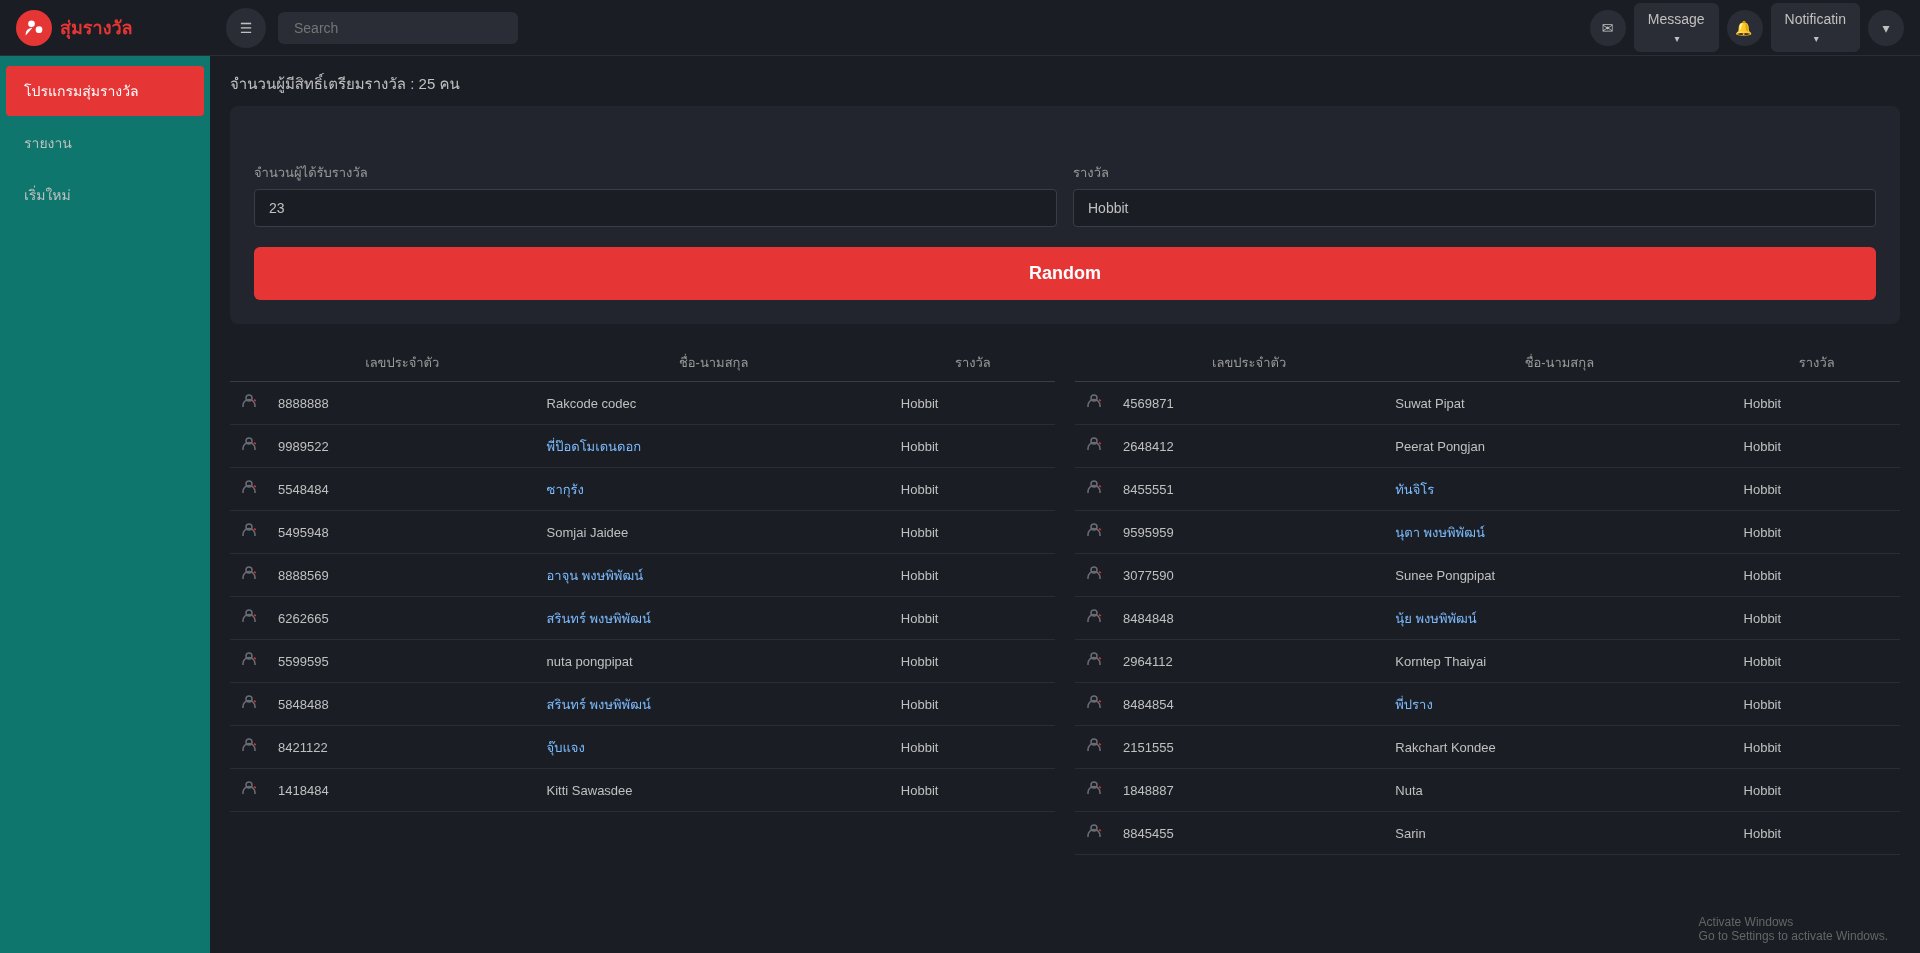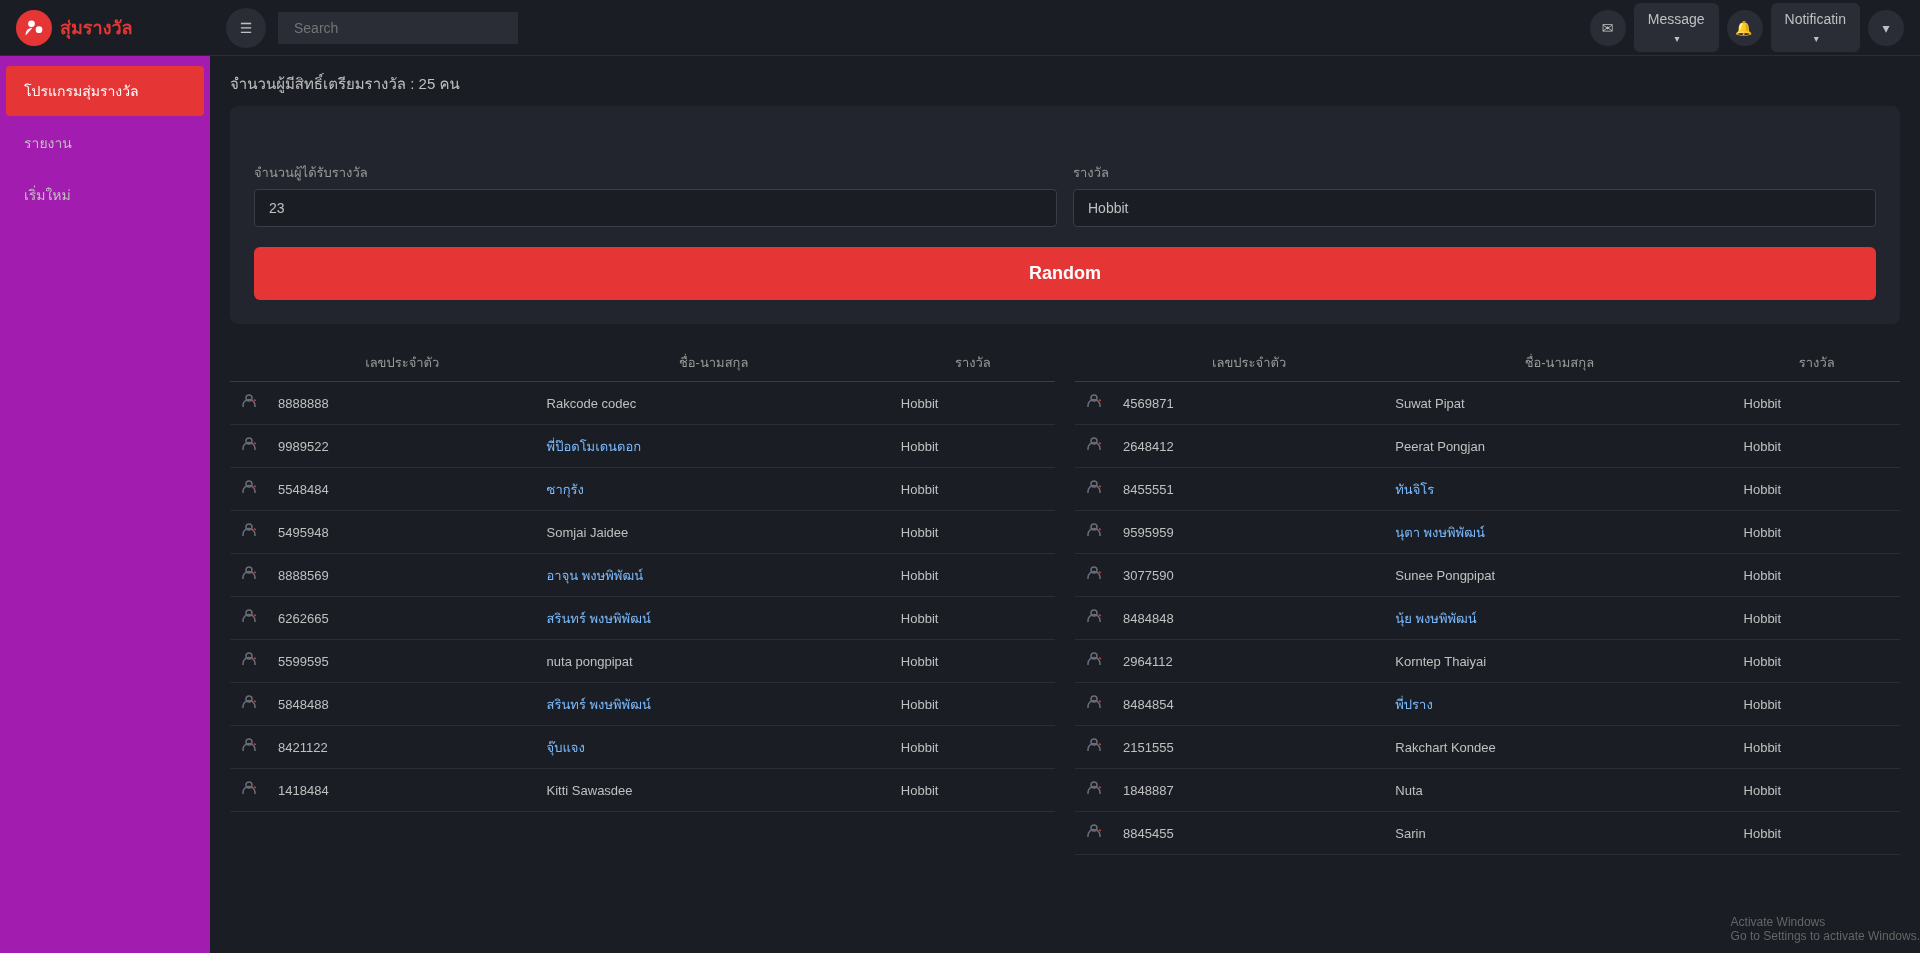--- a/index.html
+++ b/index.html
@@ -42,21 +42,21 @@
       width: 40px; height: 40px;
       background: #2a2d35;
       border-radius: 50%;
       display: flex; align-items: center; justify-content: center;
       cursor: pointer;
       margin-right: 12px;
     }
     .topnav-search {
       background: #2a2d35;
       border: none;
-      border-radius: 0;
+      border-radius: 6px;
       color: #f0abfc;
       padding: 8px 16px;
       width: 240px;
       font-size: 14px;
       outline: none;
     }
     .topnav-right {
       margin-left: auto;
       display: flex;
       align-items: center;
@@ -81,21 +81,21 @@
       cursor: pointer;
     }
     
     .main-layout {
       display: flex;
       flex: 1;
     }
     
     .sidebar {
       width: 210px;
-      background: #a21caf;
+      background: #0f766e;
       flex-shrink: 0;
       padding-top: 8px;
     }
     .sidebar-item {
       padding: 14px 18px;
       cursor: pointer;
       border-radius: 4px;
       margin: 2px 6px;
       font-size: 14px;
       color: #c0c0c0;
@@ -198,21 +198,21 @@
     .prize-cell {
       color: #c0c0c0;
     }
     .name-thai {
       color: #7dbcff;
     }
     
     .win-watermark {
       position: fixed;
       bottom: 10px;
-      right: 0;
+      right: 32px;
       color: #666;
       font-size: 12px;
       pointer-events: none;
     }
     .chevron-icon { font-size: 10px; margin-left: 2px; }
   </style>
 </head>
 <body>
 
 <nav class="topnav">

